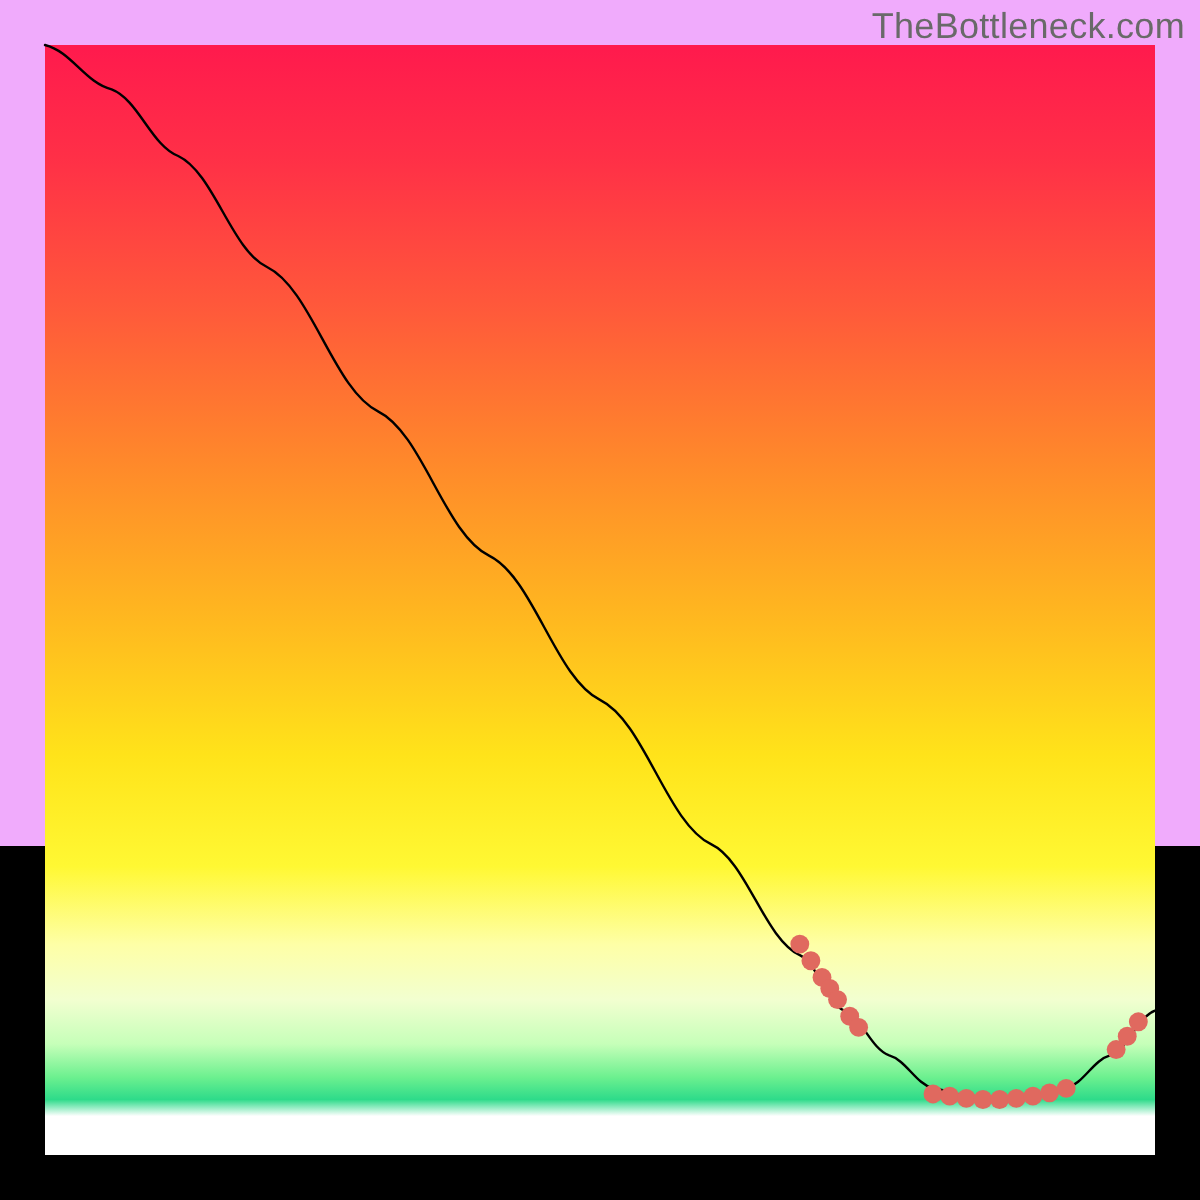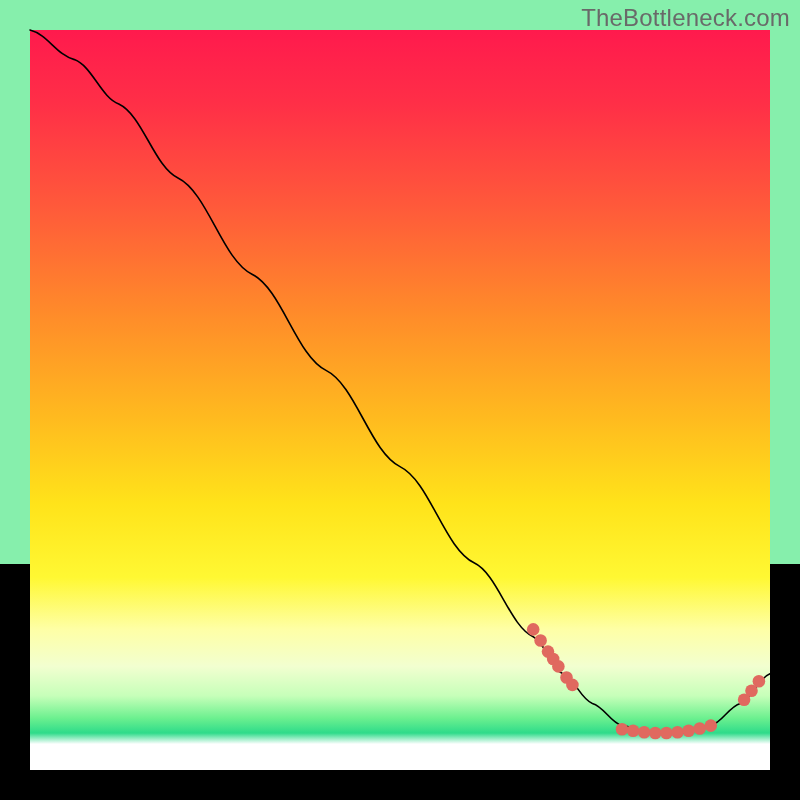--- a/index.html
+++ b/index.html
@@ -8,21 +8,21 @@
     width: 800px;
     height: 800px;
     background: #000;
     overflow: hidden;
     font-family: Arial, Helvetica, sans-serif;
   }
   .frame {
     position: relative;
     width: 800px;
     height: 564px;
-    background: #86efac;
+    background: #f0abfc;
   }
   .watermark {
     position: absolute;
     top: 4px;
     right: 10px;
     font-size: 24px;
     font-weight: 500;
     color: #696969;
     letter-spacing: 0.2px;
   }

